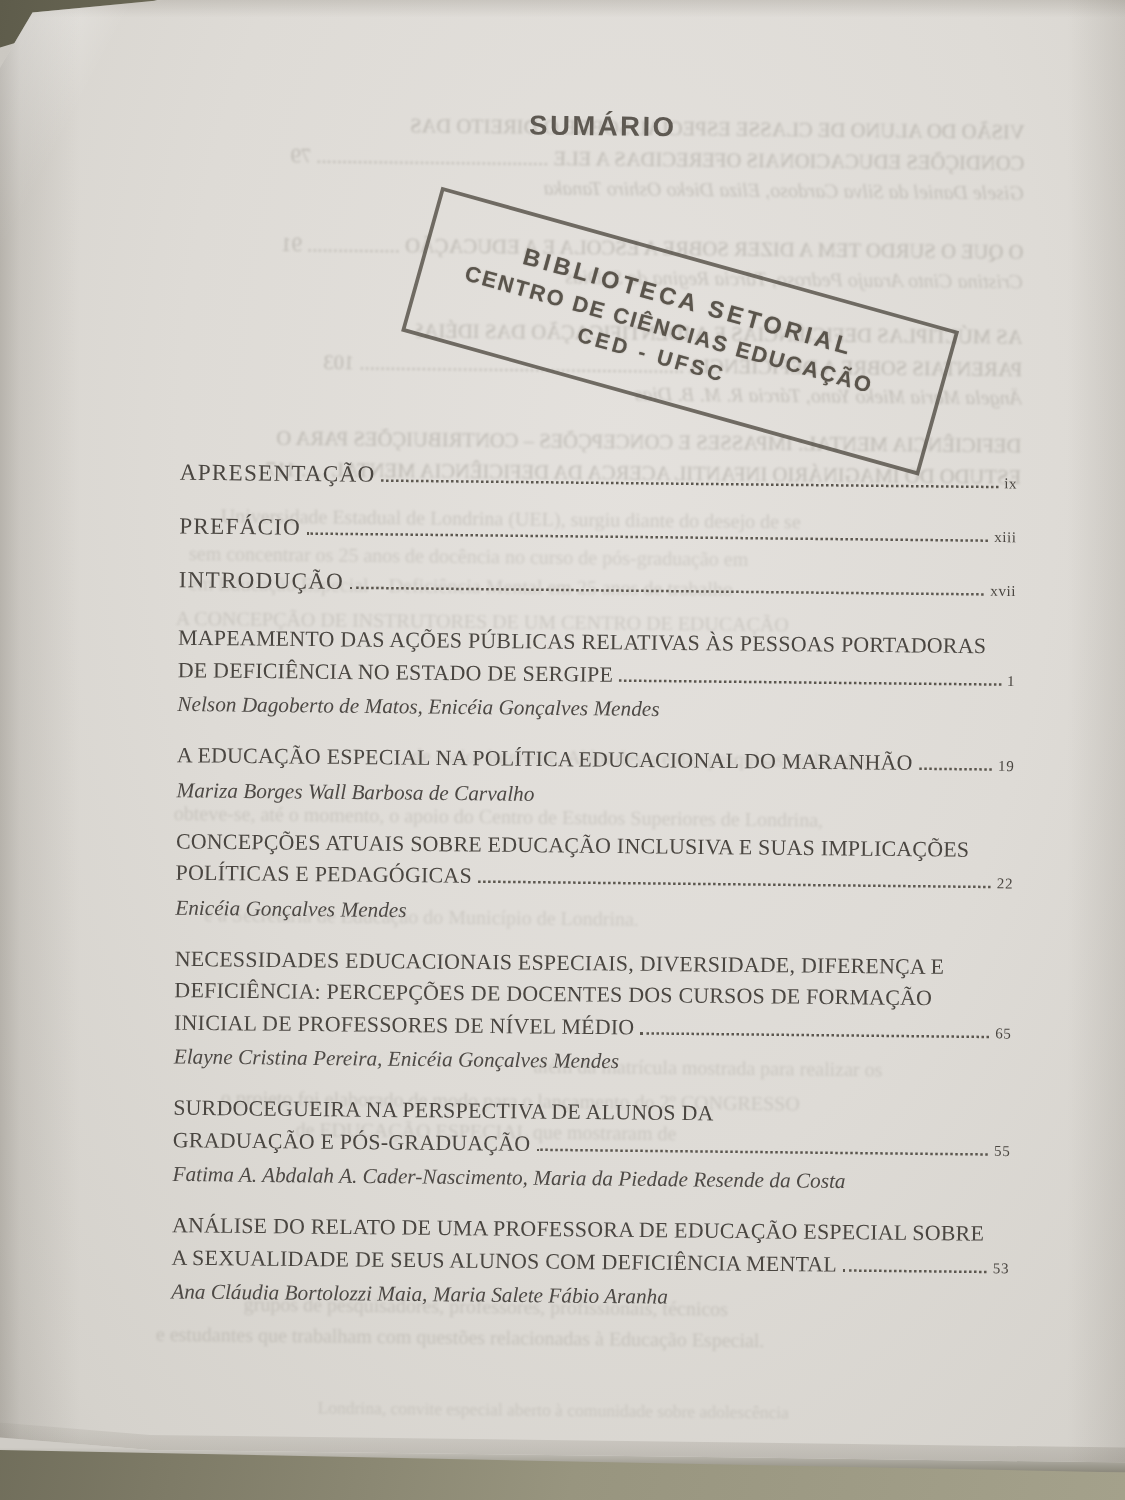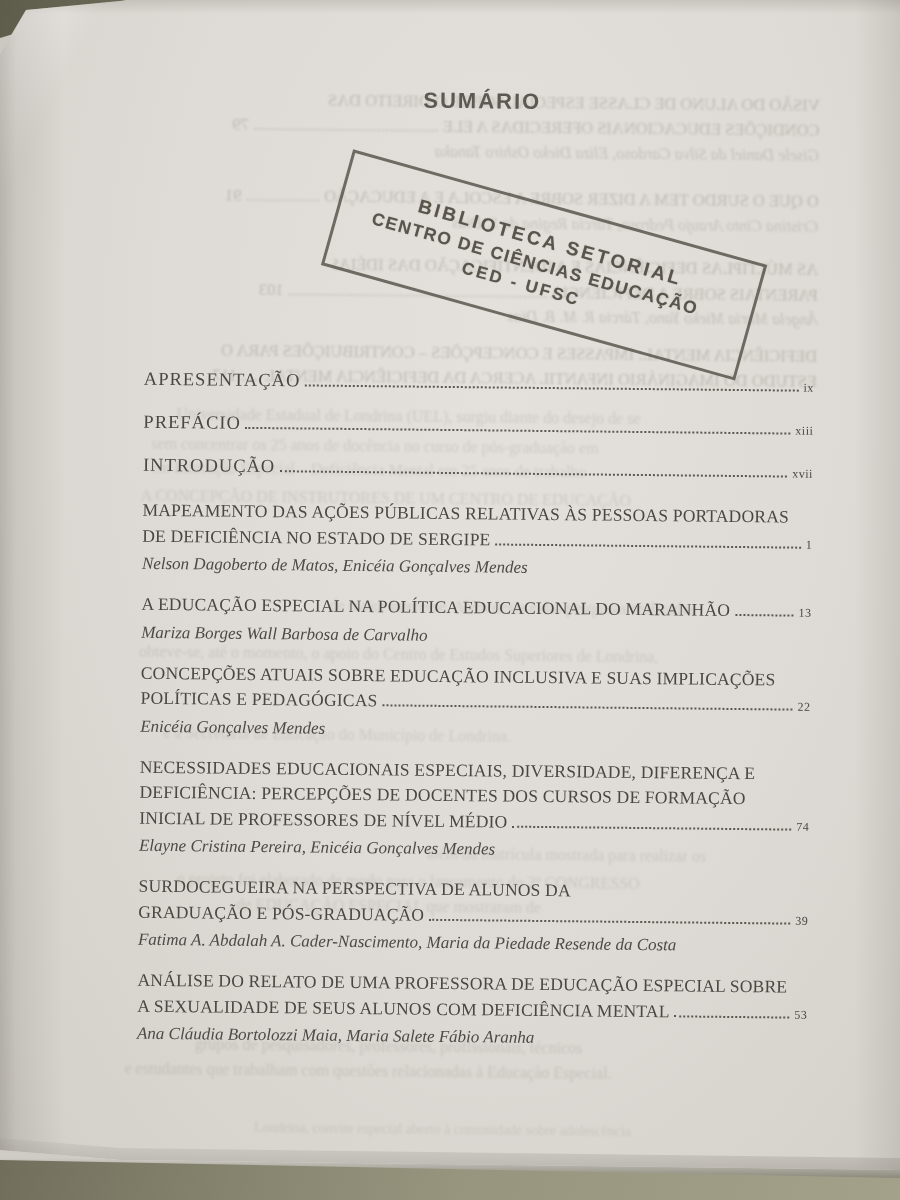--- a/index.html
+++ b/index.html
@@ -124,49 +124,49 @@
               <span class="ttext">DE DEFICIÊNCIA NO ESTADO DE SERGIPE</span>
               <span class="dots"></span>
               <span class="pnum">1</span>
             </div>
             <div class="authors">Nelson Dagoberto de Matos, Enicéia Gonçalves Mendes</div>
           </div>
           <div class="entry">
             <div class="tline last">
               <span class="ttext">A EDUCAÇÃO ESPECIAL NA POLÍTICA EDUCACIONAL DO MARANHÃO</span>
               <span class="dots"></span>
-              <span class="pnum">13</span>
+              <span class="pnum">19</span>
             </div>
             <div class="authors">Mariza Borges Wall Barbosa de Carvalho</div>
           </div>
           <div class="entry">
             <div class="tline">CONCEPÇÕES ATUAIS SOBRE EDUCAÇÃO INCLUSIVA E SUAS IMPLICAÇÕES</div>
             <div class="tline last">
               <span class="ttext">POLÍTICAS E PEDAGÓGICAS</span>
               <span class="dots"></span>
               <span class="pnum">22</span>
             </div>
             <div class="authors">Enicéia Gonçalves Mendes</div>
           </div>
           <div class="entry">
             <div class="tline">NECESSIDADES EDUCACIONAIS ESPECIAIS, DIVERSIDADE, DIFERENÇA E</div>
             <div class="tline">DEFICIÊNCIA: PERCEPÇÕES DE DOCENTES DOS CURSOS DE FORMAÇÃO</div>
             <div class="tline last">
               <span class="ttext">INICIAL DE PROFESSORES DE NÍVEL MÉDIO</span>
               <span class="dots"></span>
-              <span class="pnum">74</span>
+              <span class="pnum">65</span>
             </div>
             <div class="authors">Elayne Cristina Pereira, Enicéia Gonçalves Mendes</div>
           </div>
           <div class="entry">
             <div class="tline">SURDOCEGUEIRA NA PERSPECTIVA DE ALUNOS DA</div>
             <div class="tline last">
               <span class="ttext">GRADUAÇÃO E PÓS-GRADUAÇÃO</span>
               <span class="dots"></span>
-              <span class="pnum">39</span>
+              <span class="pnum">55</span>
             </div>
             <div class="authors">Fatima A. Abdalah A. Cader-Nascimento, Maria da Piedade Resende da Costa</div>
           </div>
           <div class="entry">
             <div class="tline">ANÁLISE DO RELATO DE UMA PROFESSORA DE EDUCAÇÃO ESPECIAL SOBRE</div>
             <div class="tline last">
               <span class="ttext">A SEXUALIDADE DE SEUS ALUNOS COM DEFICIÊNCIA MENTAL</span>
               <span class="dots"></span>
               <span class="pnum">53</span>
             </div>

